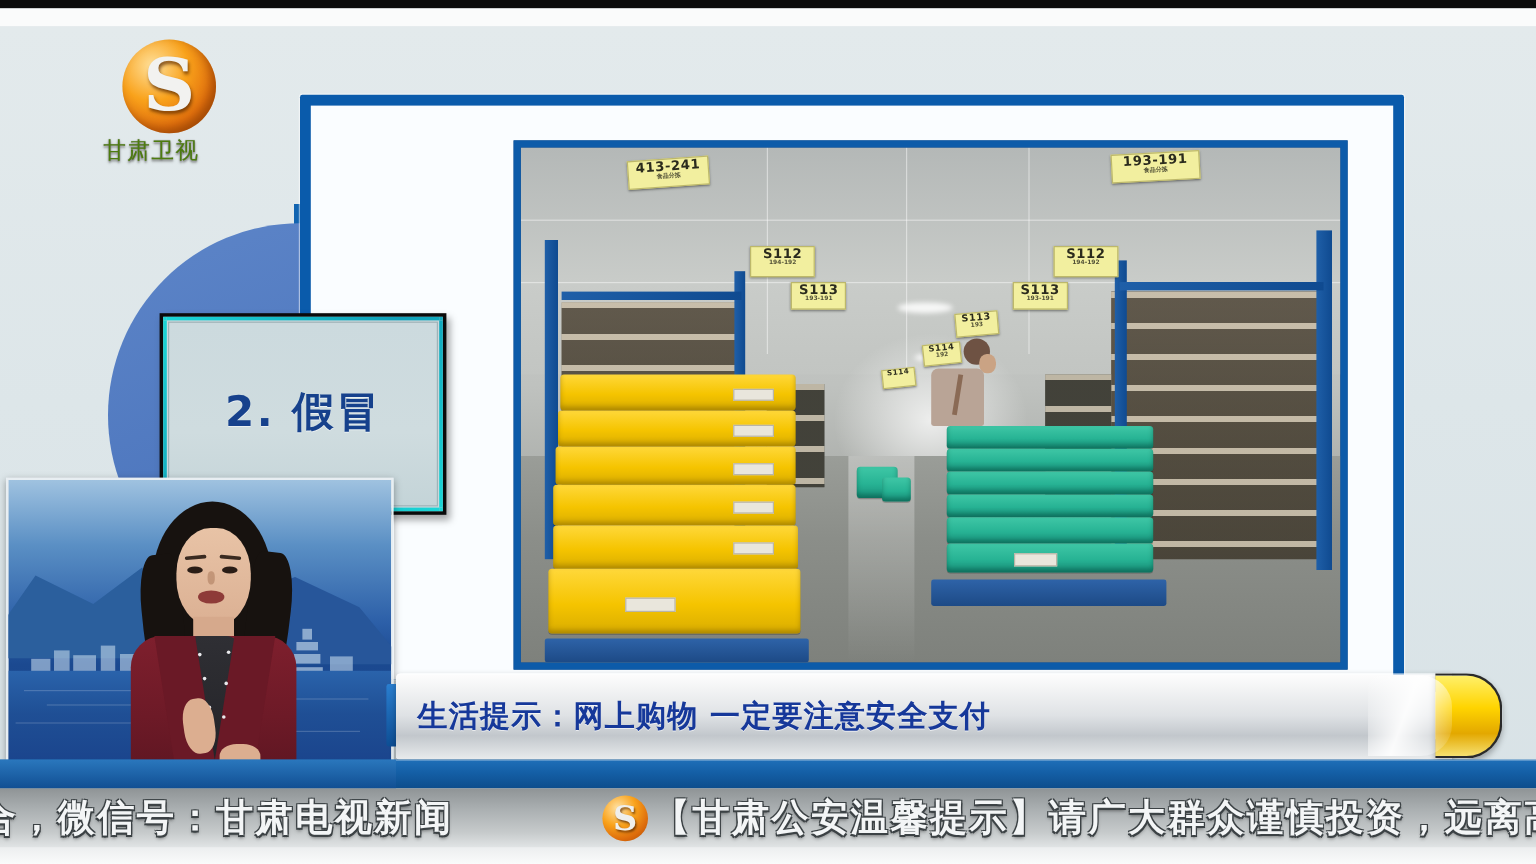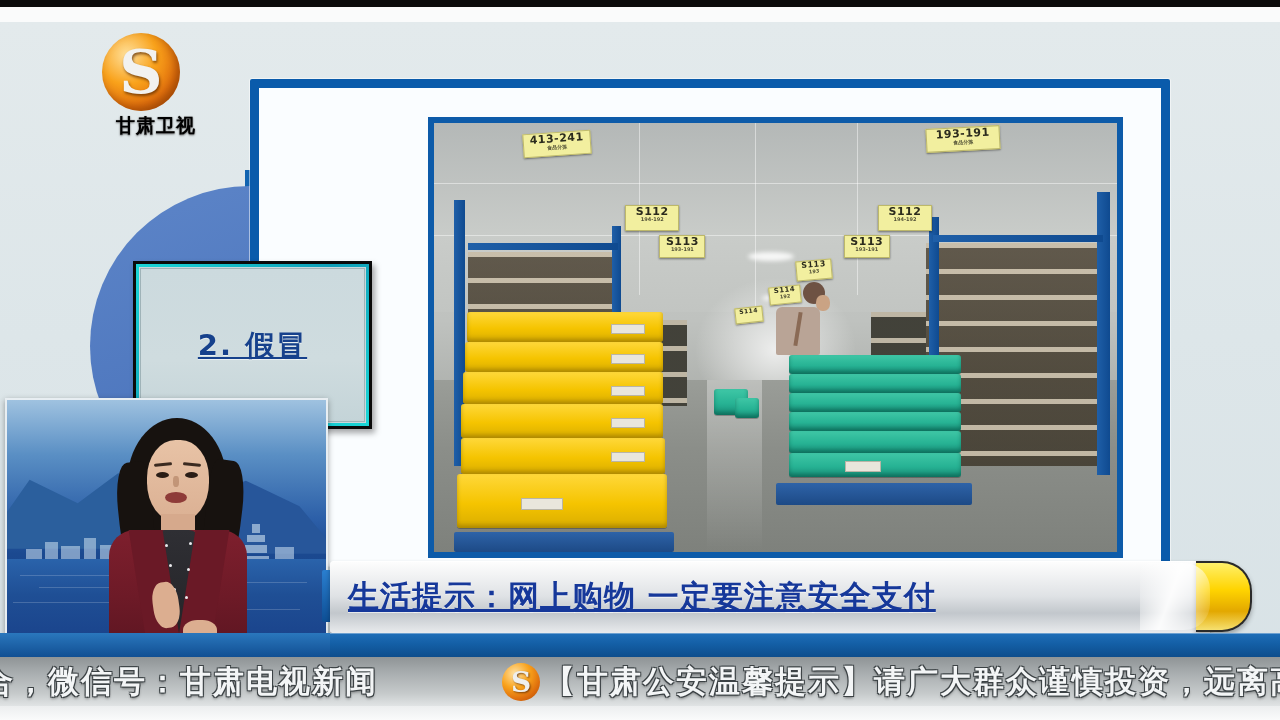--- a/index.html
+++ b/index.html
@@ -80,34 +80,34 @@
   
   .cap-card{position:absolute;left:133px;top:261px;width:239px;height:168px;
     background:#0a0a0a;padding:3px;box-sizing:border-box;
     box-shadow:3px 4px 6px rgba(0,0,0,.35);}
   .cap-border{position:absolute;inset:3px;border:3px solid;
     border-image:linear-gradient(135deg,#1ad6d6,#0f9fb8,#1ad6d6) 1;background:#c9d8dc;}
   .cap-inner{position:absolute;inset:7px;background:linear-gradient(180deg,#ccdade 0%,#cfdcdf 60%,#c4d4d8 100%);
     border:1px solid #9fb3b8;display:flex;flex-direction:column;align-items:center;justify-content:center;}
   .cap-l1,.cap-l2{color:#16418c;font-weight:bold;letter-spacing:2px;
     text-shadow:0 1px 0 rgba(255,255,255,.55);}
-  .cap-l1{font-size:29px;line-height:1.25;text-decoration:underline;}
+  .cap-l1{font-size:35px;line-height:1.25;}
   .cap-l2{font-size:35px;line-height:1.25;}
 
   
   .logo{position:absolute;left:86px;top:33px;width:110px;height:108px;}
   .logo-ball{position:absolute;left:16px;top:0;width:78px;height:78px;border-radius:50%;
     background:radial-gradient(circle at 32% 28%, #ffe09a 0%, #f9a21b 38%, #e2700d 68%, #b54e06 100%);
     box-shadow:inset -4px -4px 8px rgba(120,50,0,.5);}
   .logo-s{position:absolute;left:16px;top:0;width:78px;height:78px;
     display:flex;align-items:center;justify-content:center;
     font-family:"DejaVu Serif","Liberation Serif",serif;font-size:60px;font-weight:bold;
     color:#f2f2f0;text-shadow:1px 2px 3px rgba(90,40,0,.75);}
-  .logo-text{position:absolute;left:0;top:80px;width:110px;text-align:right;
-    font-size:19px;font-weight:bold;color:#000000;letter-spacing:1px;
+  .logo-text{position:absolute;left:0;top:80px;width:110px;text-align:left;
+    font-size:19px;font-weight:normal;color:#4d7c0f;letter-spacing:1px;
     text-shadow:0 1px 2px rgba(80,80,80,.8), 0 0 1px #888;}
 
   
   .pip{position:absolute;left:5px;top:398px;width:323px;height:252px;
     border:2px solid #e8eef2;box-sizing:border-box;overflow:hidden;
     box-shadow:0 2px 6px rgba(0,0,0,.35);}
   .pip-bg{position:absolute;inset:0;
     background:linear-gradient(180deg,#9fc2e0 0%, #5a8fc4 22%, #2c5fa8 48%, #1b4990 62%, #173f86 100%);}
   .mtn{position:absolute;background:#2b5f9d;}
   .mtn2{position:absolute;background:#27569a;}
@@ -154,22 +154,22 @@
     border-top:1px solid #ffffff;border-bottom:2px solid #9aa2aa;
     border-radius:4px 0 0 4px;box-shadow:0 3px 5px rgba(0,0,0,.3);}
   .lt-cap{position:absolute;left:866px;top:0;width:56px;height:71px;
     background:linear-gradient(180deg,#fff06a 0%, #ffd400 40%, #e3a800 72%, #f6e070 100%);
     border-radius:0 30px 30px 0;border:2px solid #2a2a2a;border-left:none;box-sizing:border-box;
     box-shadow:0 3px 5px rgba(0,0,0,.3);}
   .lt-sheen{position:absolute;left:810px;top:2px;width:70px;height:67px;
     background:linear-gradient(110deg,rgba(255,255,255,0) 0%,rgba(255,255,255,.9) 45%,rgba(255,255,255,0) 100%);
     border-radius:0 26px 26px 0;}
   .lt-text{position:absolute;left:18px;top:0;height:71px;display:flex;align-items:center;
-    font-size:31px;font-weight:bold;color:#16389a;letter-spacing:1px;white-space:nowrap;
-    text-shadow:0 1px 0 rgba(255,255,255,.6);text-decoration:underline;}
+    font-size:25px;font-weight:bold;color:#16389a;letter-spacing:1px;white-space:nowrap;
+    text-shadow:0 1px 0 rgba(255,255,255,.6);}
   .lt-tab{position:absolute;left:322px;top:570px;width:10px;height:52px;
     background:linear-gradient(180deg,#2a7fd0,#0d4e94);border-radius:2px;}
 
   
   .blue-band{position:absolute;left:0;top:633px;width:1280px;height:24px;
     background:linear-gradient(180deg,#1f6fb8 0%, #145fa6 45%, #0d4d8c 100%);
     box-shadow:inset 0 1px 0 rgba(255,255,255,.35);}
   .blue-band-left{position:absolute;left:0;top:633px;width:330px;height:24px;
     background:linear-gradient(180deg,#2a77bd,#114f93);}
 

